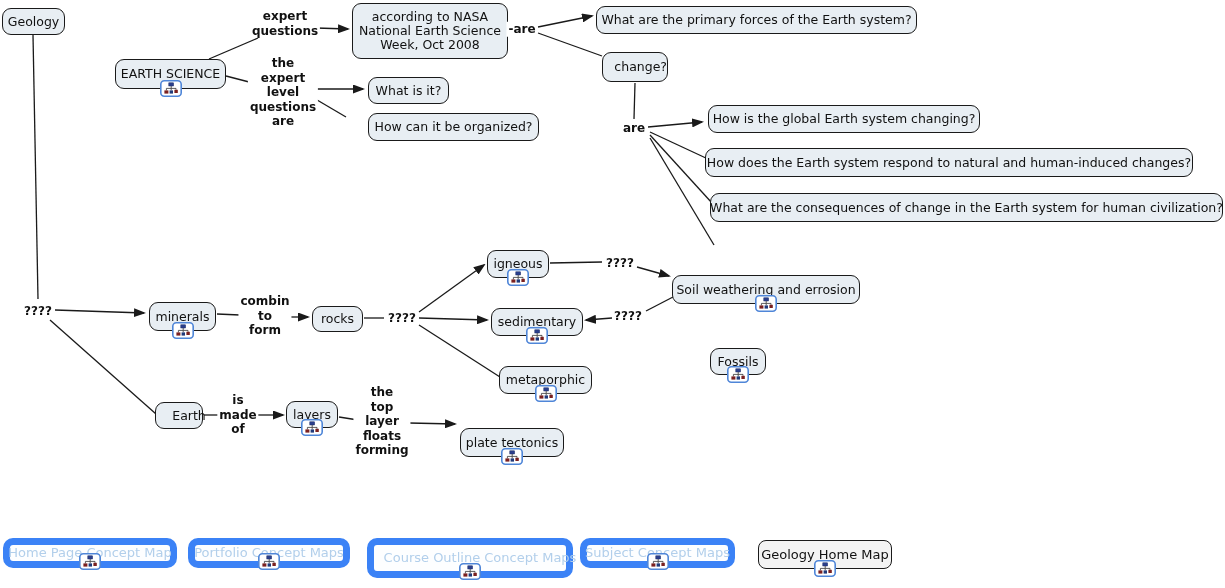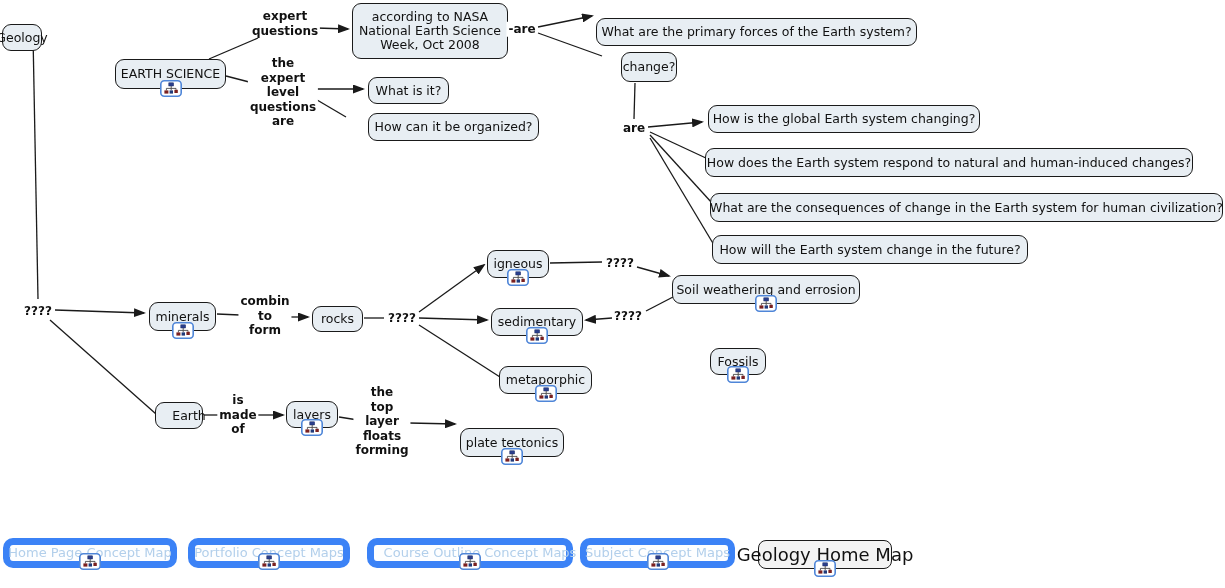--- a/index.html
+++ b/index.html
@@ -20,21 +20,21 @@
   .node.concept {
     border: 1.6px solid #1a1a1a; border-radius: 9px;
     background: #e8eef3;
   }
   .node.nav-light {
     border: 7px solid #3b82f6; border-radius: 10px;
     background: #fdfeff; color: #b2cfeb; font-size: 13px;
   }
   .node.nav-dark {
     border: 1.6px solid #1a1a1a; border-radius: 8px;
-    background: #f3f3f3; font-size: 18px;
+    background: #f3f3f3; font-size: 13px;
   }
   .edge-label {
     position: absolute; transform: translate(-50%, -50%);
     text-align: center; white-space: pre; line-height: 14.5px;
     font-size: 12px; color: #111; background: #ffffff; padding: 0 2px; font-weight: bold;
   }
   .cmap-ic {
     position: absolute; left: 50%; bottom: -9px;
     width: 22px; height: 17px; margin-left: -11px;
     display: block;
@@ -84,35 +84,34 @@
         <line x1="550" y1="263" x2="602" y2="262" stroke="#1a1a1a" stroke-width="1.3"></line>
         <line x1="637" y1="267" x2="669" y2="276" stroke="#1a1a1a" stroke-width="1.3" marker-end="url(#arrow)"></line>
         <line x1="673" y1="297" x2="646" y2="311" stroke="#1a1a1a" stroke-width="1.3"></line>
         <line x1="612" y1="318" x2="586" y2="320" stroke="#1a1a1a" stroke-width="1.3" marker-end="url(#arrow)"></line>
         <line x1="204" y1="415" x2="221" y2="415" stroke="#1a1a1a" stroke-width="1.3"></line>
         <line x1="255" y1="415" x2="283" y2="415" stroke="#1a1a1a" stroke-width="1.3" marker-end="url(#arrow)"></line>
         <line x1="339" y1="417" x2="358" y2="420" stroke="#1a1a1a" stroke-width="1.3"></line>
         <line x1="409" y1="423" x2="455" y2="424" stroke="#1a1a1a" stroke-width="1.3" marker-end="url(#arrow)"></line>
       </g>
   </svg>
-<div class="node concept" style="left: 2px; top: 24px; width: 40px; height: 27px;"><span>Geology</span></div>
+<div class="node concept" style="left: 2px; top: 8px; width: 63px; height: 27px;"><span>Geology</span></div>
     <div class="node concept" style="left: 115px; top: 59px; width: 111px; height: 30px;"><span>EARTH SCIENCE</span><span class="cmap-ic"><svg viewBox="0 0 22 17" xmlns="http://www.w3.org/2000/svg">
           <use href="#cmap-icon"></use>
         </svg></span></div>
     <div class="node concept" style="left: 352px; top: 3px; width: 156px; height: 56px;"><span>according to NASA
 National Earth Science
 Week, Oct 2008</span></div>
     <div class="node concept" style="left: 368px; top: 77px; width: 81px; height: 27px;"><span>What is it?</span></div>
     <div class="node concept" style="left: 368px; top: 113px; width: 171px; height: 28px;"><span>How can it be organized?</span></div>
-    <div class="node concept" style="left: 596px; top: 18px; width: 321px; height: 28px;"><span>What are the primary forces of the Earth system?</span></div>
-    <div class="node concept" style="left: 621px; top: 52px; width: 56px; height: 30px;"><span>change?</span></div>
+    <div class="node concept" style="left: 596px; top: 6px; width: 321px; height: 28px;"><span>What are the primary forces of the Earth system?</span></div>
+    <div class="node concept" style="left: 602px; top: 52px; width: 66px; height: 30px; justify-content: flex-end;"><span>change?</span></div>
     <div class="node concept" style="left: 708px; top: 105px; width: 272px; height: 28px;"><span>How is the global Earth system changing?</span></div>
     <div class="node concept" style="left: 705px; top: 148px; width: 488px; height: 29px;"><span>How does the Earth system respond to natural and human-induced changes?</span></div>
     <div class="node concept" style="left: 710px; top: 193px; width: 513px; height: 29px; text-align: center;"><span>What are the consequences of change in the Earth system for human civilization?</span></div>
-    <div class="node concept" style="left: 712px; top: 235px; width: 316px; height: 29px;"><span>How will the Earth system change in the future?</span></div>
     <div class="node concept" style="left: 149px; top: 302px; width: 67px; height: 29px;"><span>minerals</span><span class="cmap-ic"><svg viewBox="0 0 22 17" xmlns="http://www.w3.org/2000/svg">
           <use href="#cmap-icon"></use>
         </svg></span></div>
     <div class="node concept" style="left: 312px; top: 306px; width: 51px; height: 26px;"><span>rocks</span></div>
     <div class="node concept" style="left: 487px; top: 250px; width: 62px; height: 28px;"><span>igneous</span><span class="cmap-ic"><svg viewBox="0 0 22 17" xmlns="http://www.w3.org/2000/svg">
           <use href="#cmap-icon"></use>
         </svg></span></div>
     <div class="node concept" style="left: 491px; top: 308px; width: 92px; height: 28px;"><span>sedimentary</span><span class="cmap-ic"><svg viewBox="0 0 22 17" xmlns="http://www.w3.org/2000/svg">
           <use href="#cmap-icon"></use>
         </svg></span></div>
@@ -131,21 +130,21 @@
         </svg></span></div>
     <div class="node concept" style="left: 460px; top: 428px; width: 104px; height: 29px;"><span>plate tectonics</span><span class="cmap-ic"><svg viewBox="0 0 22 17" xmlns="http://www.w3.org/2000/svg">
           <use href="#cmap-icon"></use>
         </svg></span></div>
     <div class="node nav-light" style="left: 3px; top: 538px; width: 174px; height: 30px;"><span>Home Page Concept Map</span><span class="cmap-ic"><svg viewBox="0 0 22 17" xmlns="http://www.w3.org/2000/svg">
           <use href="#cmap-icon"></use>
         </svg></span></div>
     <div class="node nav-light" style="left: 188px; top: 538px; width: 162px; height: 30px;"><span>Portfolio Concept Maps</span><span class="cmap-ic"><svg viewBox="0 0 22 17" xmlns="http://www.w3.org/2000/svg">
           <use href="#cmap-icon"></use>
         </svg></span></div>
-    <div class="node nav-light" style="left: 367px; top: 538px; width: 206px; height: 30px; padding-left: 20px;"><span>Course Outline Concept Maps</span><span class="cmap-ic"><svg viewBox="0 0 22 17" xmlns="http://www.w3.org/2000/svg">
+    <div class="node nav-light" style="left: 367px; top: 538px; width: 206px; height: 40px; padding-left: 20px;"><span>Course Outline Concept Maps</span><span class="cmap-ic"><svg viewBox="0 0 22 17" xmlns="http://www.w3.org/2000/svg">
           <use href="#cmap-icon"></use>
         </svg></span></div>
     <div class="node nav-light" style="left: 580px; top: 538px; width: 155px; height: 30px;"><span>Subject Concept Maps</span><span class="cmap-ic"><svg viewBox="0 0 22 17" xmlns="http://www.w3.org/2000/svg">
           <use href="#cmap-icon"></use>
         </svg></span></div>
     <div class="node nav-dark" style="left: 758px; top: 540px; width: 134px; height: 29px;"><span>Geology Home Map</span><span class="cmap-ic"><svg viewBox="0 0 22 17" xmlns="http://www.w3.org/2000/svg">
           <use href="#cmap-icon"></use>
         </svg></span></div>
     <div class="edge-label" style="left: 285px; top: 23px;">expert
 questions</div>

